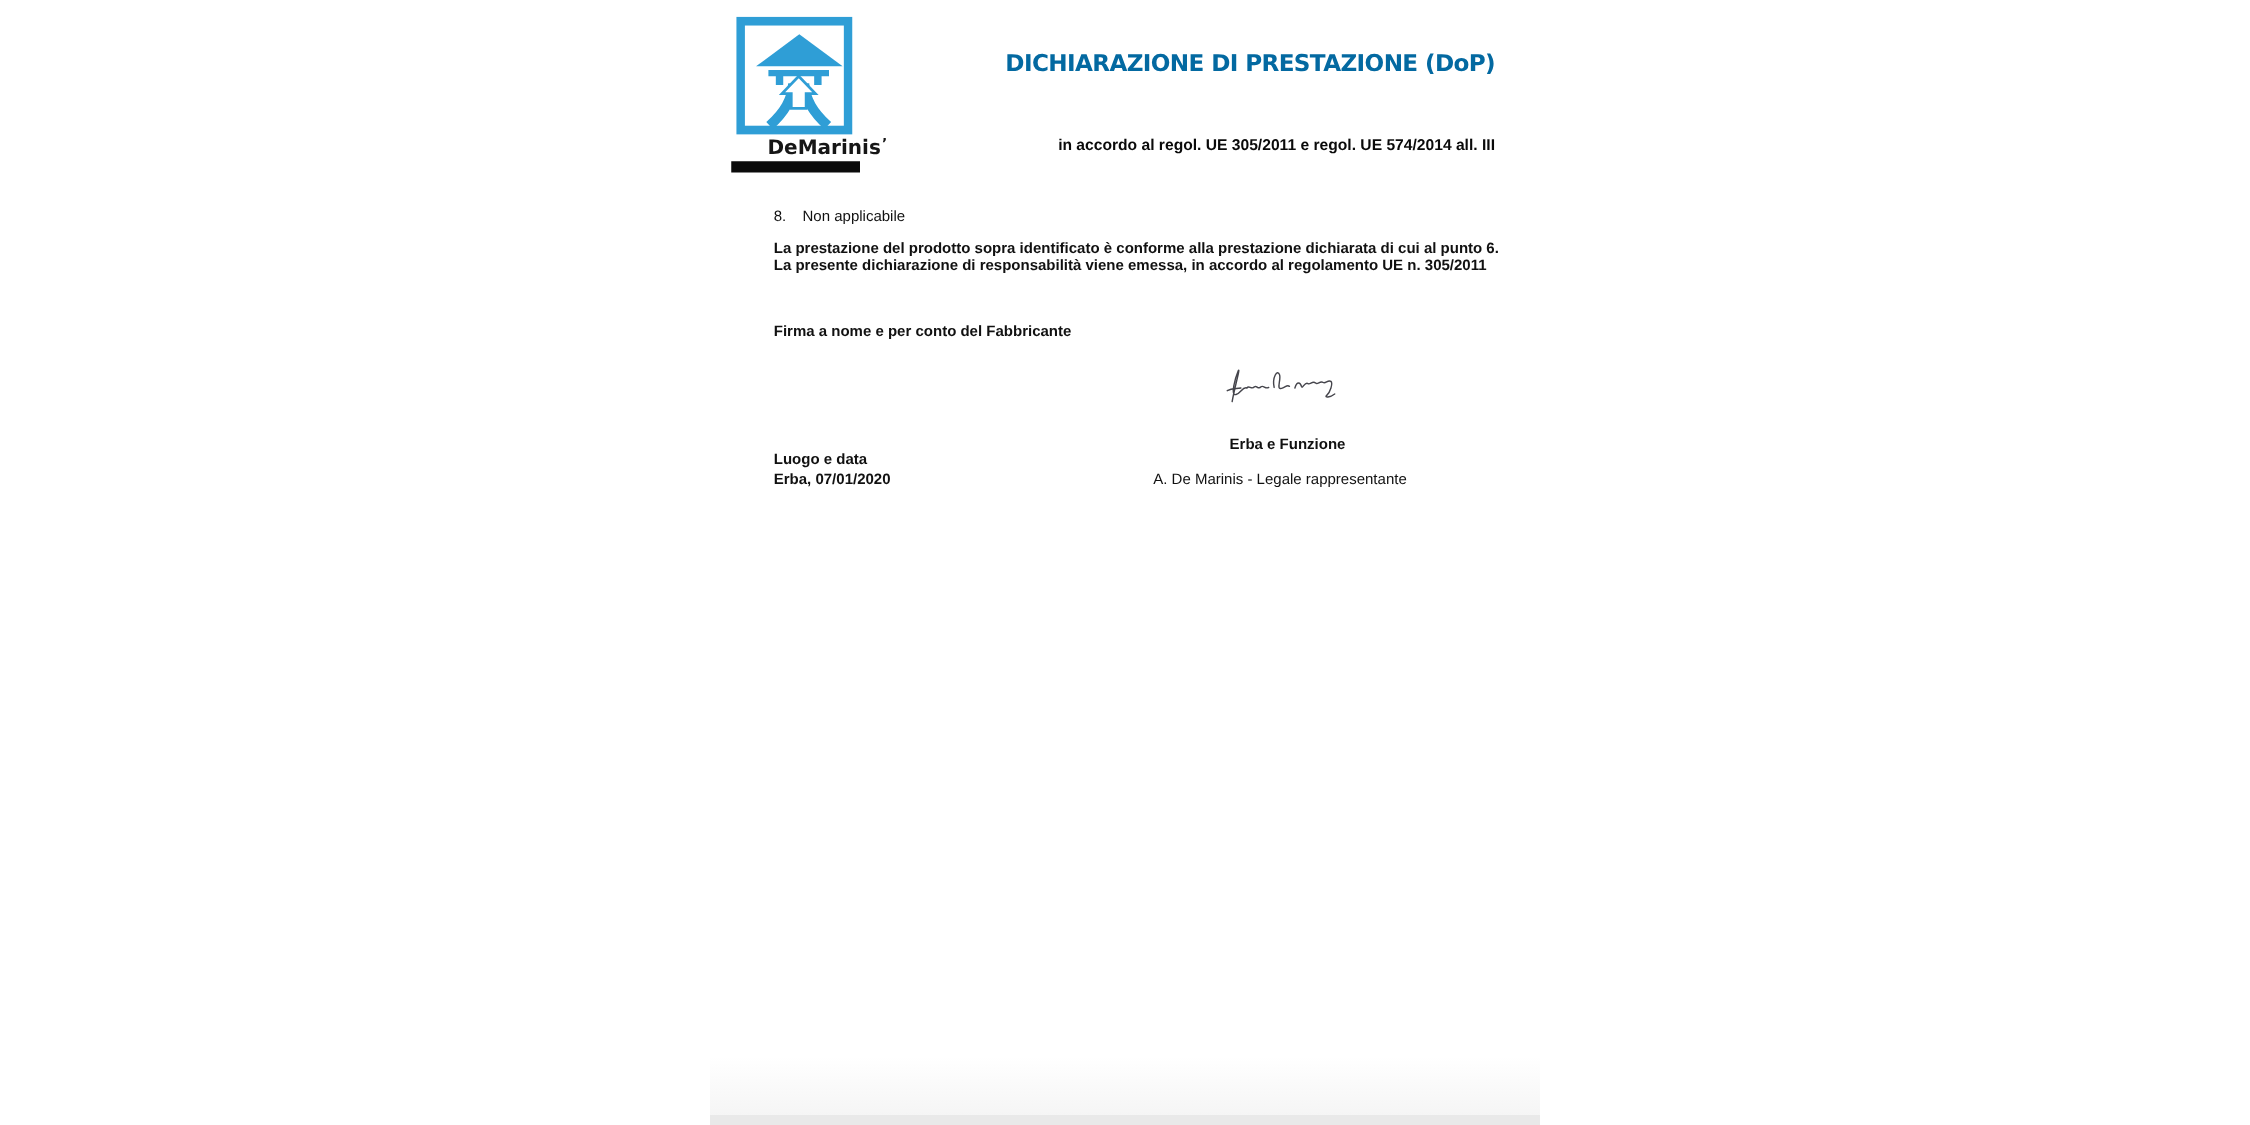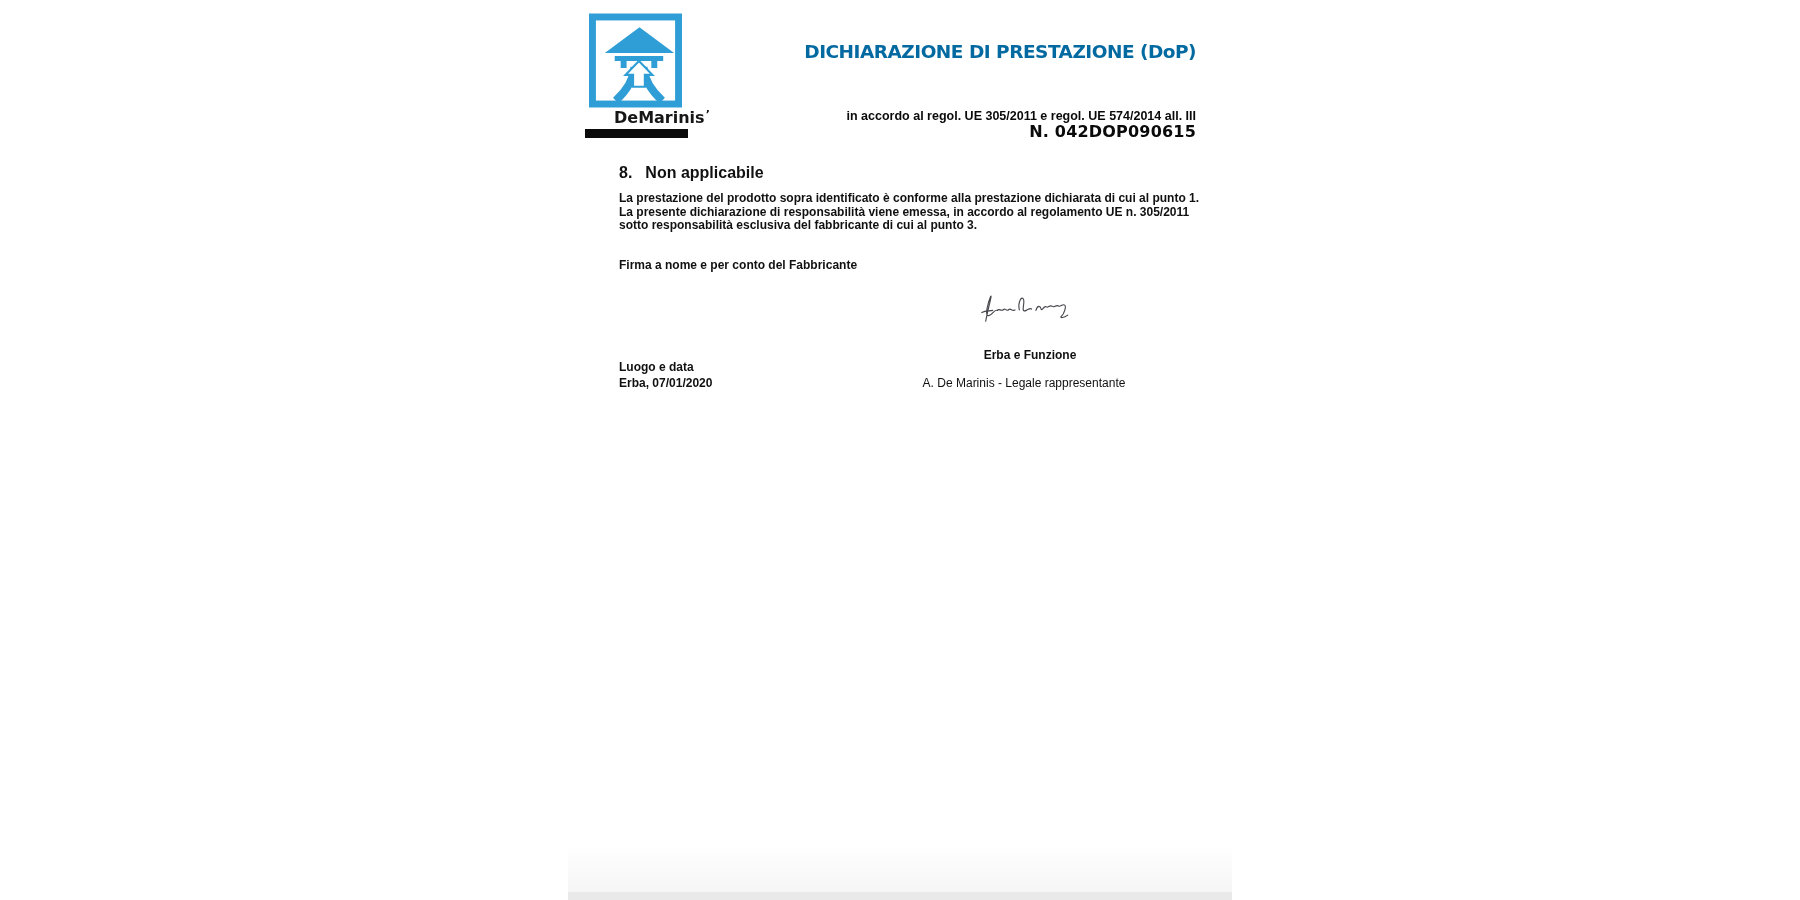--- a/index.html
+++ b/index.html
@@ -46,21 +46,21 @@
     font-family: "Liberation Sans", sans-serif;
     font-weight: bold; font-size: 12.5px; line-height: 14px; color: #0a0a0a; margin-top: 47px;
   }
   .title-num {
     font-family: "DejaVu Sans", sans-serif;
     font-weight: bold; font-size: 16px; letter-spacing: 0.2px;
     line-height: 18px; color: #0a0a0a;
   }
 
   
-  .item8 { left: 619px; top: 166px; font-size: 16px; font-weight: bold; line-height: 14px; white-space: nowrap; }
+  .item8 { left: 619px; top: 166px; font-size: 12px; font-weight: normal; line-height: 14px; white-space: nowrap; }
   .item8 .num { display: inline-block; margin-right: 13px; }
   .paragraph { left: 619px; top: 192px; width: 580px; font-size: 12px; font-weight: bold; line-height: 13.5px; }
   .paragraph div { white-space: nowrap; }
   .firma-label { left: 619px; top: 258px; font-size: 12px; font-weight: bold; white-space: nowrap; }
 
   .signature-svg { left: 977px; top: 285px; width: 96px; height: 42px; }
 
   
   .label { font-size: 12px; font-weight: bold; white-space: nowrap; }
   .value { font-size: 12px; font-weight: normal; white-space: nowrap; }
@@ -85,31 +85,29 @@
     <path d="M55,54 C56,67 62,77 74,88" fill="none" stroke-width="8" stroke="#2f9ed6"></path>
     <polygon points="50.5,48 37,62 44.5,62 44.5,74 56.5,74 56.5,62 64,62" fill="#ffffff" stroke-width="2.2" stroke-linejoin="miter" stroke="#2f9ed6"></polygon>
   </svg>
 
   <div class="abs wordmark"><span>DeMarinis</span><span class="prime">’</span></div>
   <div class="abs logo-bar"></div>
 
   <div class="abs title-block">
     <div class="title-main">DICHIARAZIONE DI PRESTAZIONE (DoP)</div>
     <div class="title-sub">in accordo al regol. UE 305/2011 e regol. UE 574/2014 all. III</div>
-    <div class="title-num">N. 042DOP090615</div>
   </div>
 
   <div class="abs item8">
     <span class="num">8.</span><span>Non applicabile</span>
   </div>
 
   <div class="abs paragraph">
-    <div>La prestazione del prodotto sopra identificato è conforme alla prestazione dichiarata di cui al punto 1.</div>
+    <div>La prestazione del prodotto sopra identificato è conforme alla prestazione dichiarata di cui al punto 6.</div>
     <div>La presente dichiarazione di responsabilità viene emessa, in accordo al regolamento UE n. 305/2011</div>
-    <div>sotto responsabilità esclusiva del fabbricante di cui al punto 3.</div>
   </div>
 
   <div class="abs firma-label">Firma a nome e per conto del Fabbricante</div>
 
   <svg class="abs signature-svg" viewBox="0 0 110 45">
     <g fill="none" stroke-width="1.3" stroke-linecap="round" stroke-linejoin="round" stroke="#45454c">
       <path d="M10,40 C12,28 18,7 15.5,12 C13,18 8,35 13.5,33.5 C18,32.5 19.5,26 23.5,27.5"></path>
       <path d="M5.5,30 C10,27.5 14,28.5 18,27.5"></path>
       <path d="M23.5,27.5 C25.5,24.5 27.5,29.5 30.5,26.5 C32.5,24.5 33.5,29.5 36.5,26.5 C38.5,24.5 40.5,29 43.5,27"></path>
       <path d="M48.5,27 C46.5,18 51.5,9.5 53.5,15.5 C55,20.5 49.5,30.5 56.5,27.5 C59.5,26.2 60.5,24.5 62.5,26"></path>

